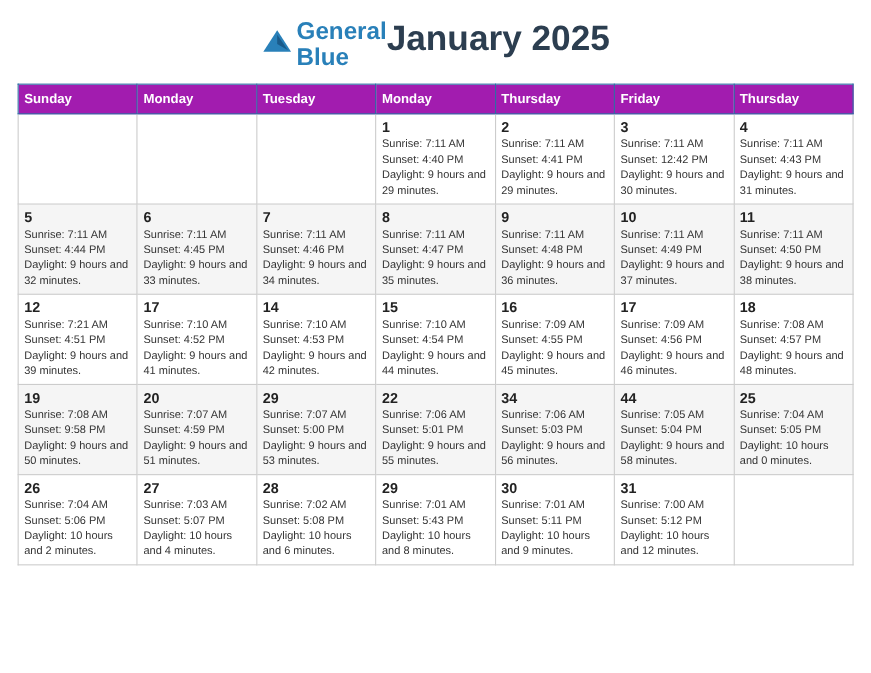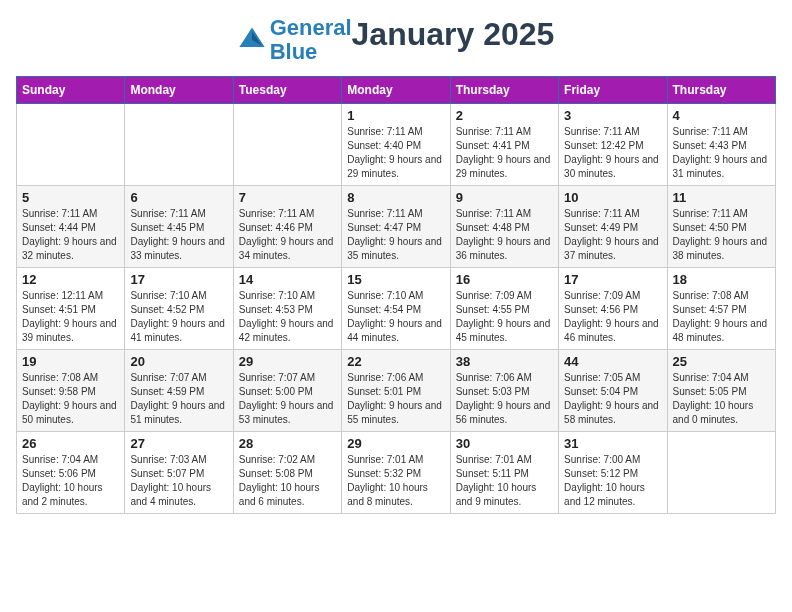--- a/index.html
+++ b/index.html
@@ -187,21 +187,21 @@
         <td>
           <div class="day-num">11</div>
           <div class="day-info">Sunrise: 7:11 AM
 Sunset: 4:50 PM
 Daylight: 9 hours and 38 minutes.</div>
         </td>
       </tr>
       <tr>
         <td>
           <div class="day-num">12</div>
-          <div class="day-info">Sunrise: 12:11 AM
+          <div class="day-info">Sunrise: 7:21 AM
 Sunset: 4:51 PM
 Daylight: 9 hours and 39 minutes.</div>
         </td>
         <td>
           <div class="day-num">17</div>
           <div class="day-info">Sunrise: 7:10 AM
 Sunset: 4:52 PM
 Daylight: 9 hours and 41 minutes.</div>
         </td>
         <td>
@@ -254,21 +254,21 @@
 Sunset: 5:00 PM
 Daylight: 9 hours and 53 minutes.</div>
         </td>
         <td>
           <div class="day-num">22</div>
           <div class="day-info">Sunrise: 7:06 AM
 Sunset: 5:01 PM
 Daylight: 9 hours and 55 minutes.</div>
         </td>
         <td>
-          <div class="day-num">38</div>
+          <div class="day-num">34</div>
           <div class="day-info">Sunrise: 7:06 AM
 Sunset: 5:03 PM
 Daylight: 9 hours and 56 minutes.</div>
         </td>
         <td>
           <div class="day-num">44</div>
           <div class="day-info">Sunrise: 7:05 AM
 Sunset: 5:04 PM
 Daylight: 9 hours and 58 minutes.</div>
         </td>
@@ -294,21 +294,21 @@
         </td>
         <td>
           <div class="day-num">28</div>
           <div class="day-info">Sunrise: 7:02 AM
 Sunset: 5:08 PM
 Daylight: 10 hours and 6 minutes.</div>
         </td>
         <td>
           <div class="day-num">29</div>
           <div class="day-info">Sunrise: 7:01 AM
-Sunset: 5:32 PM
+Sunset: 5:43 PM
 Daylight: 10 hours and 8 minutes.</div>
         </td>
         <td>
           <div class="day-num">30</div>
           <div class="day-info">Sunrise: 7:01 AM
 Sunset: 5:11 PM
 Daylight: 10 hours and 9 minutes.</div>
         </td>
         <td>
           <div class="day-num">31</div>

